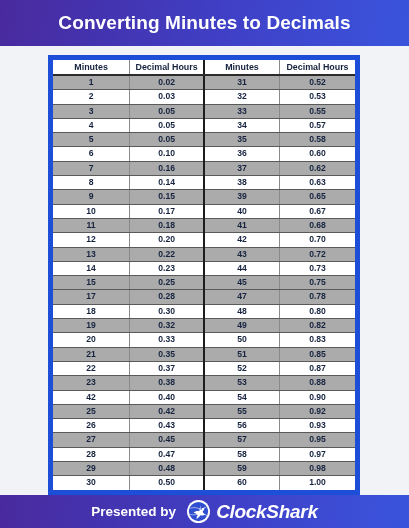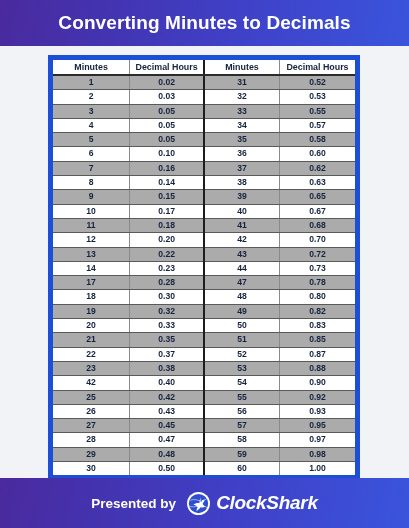--- a/index.html
+++ b/index.html
@@ -72,21 +72,21 @@
     border-right:2px solid #1d1d1d;
   }
 
   tr.alt td { background:#ababab; }
   tr.plain td { background:#ffffff; }
 
   
   .footer {
     position:absolute;
     left:0; bottom:0;
-    width:409px; height:50px;
+    width:409px; height:33px;
     background:linear-gradient(100deg,#4a2a9e 0%,#4432ad 22%,#3f41c8 58%,#3a54dc 100%);
     display:flex; align-items:center; justify-content:center;
     gap:11px;
   }
   .presented-by {
     color:#ffffff;
     font-size:13.5px;
     font-weight:bold;
   }
   .logo-lockup { display:flex; align-items:center; gap:6px; }
@@ -210,20 +210,26 @@
             <td>43</td>
             <td>0.72</td>
           </tr>
           <tr class="plain">
             <td>14</td>
             <td>0.23</td>
             <td>44</td>
             <td>0.73</td>
           </tr>
           <tr class="alt">
+            <td>15</td>
+            <td>0.25</td>
+            <td>45</td>
+            <td>0.75</td>
+          </tr>
+          <tr class="alt">
             <td>17</td>
             <td>0.28</td>
             <td>47</td>
             <td>0.78</td>
           </tr>
           <tr class="plain">
             <td>18</td>
             <td>0.30</td>
             <td>48</td>
             <td>0.80</td>

